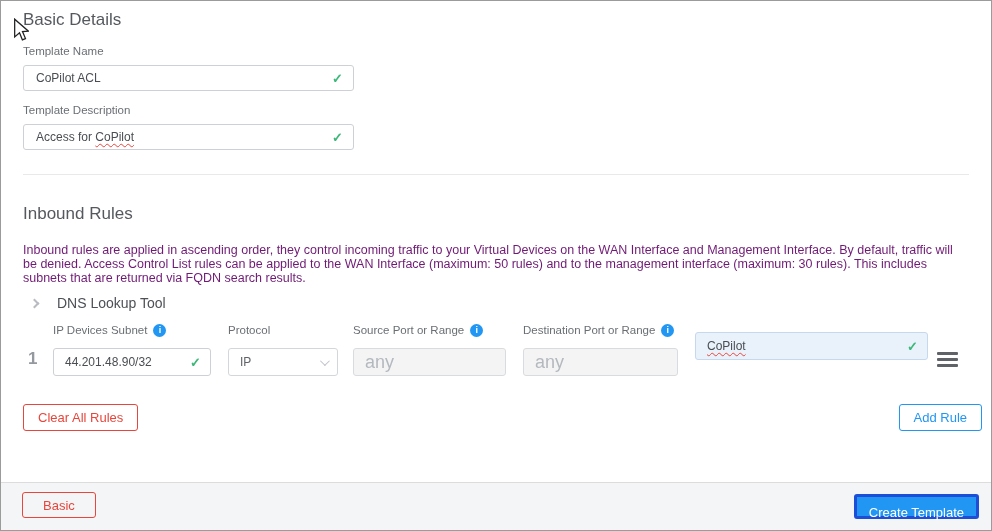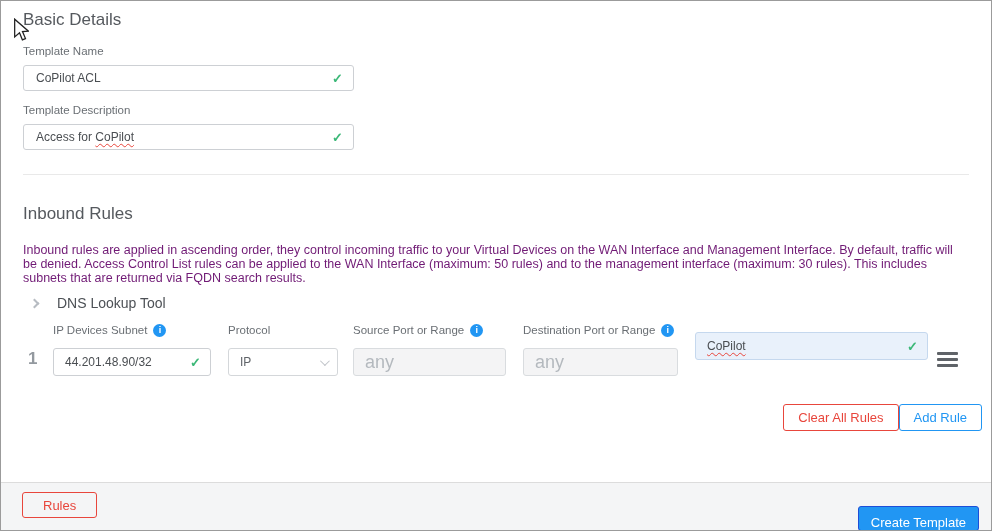--- a/index.html
+++ b/index.html
@@ -201,21 +201,21 @@
     background: #5f6368;
     border-radius: 1px;
     margin-bottom: 3px;
   }
   .hamburger div:last-child { margin-bottom: 0; }
 
   .rule-buttons {
     margin-top: 28px;
     margin-right: -13px;
     display: flex;
-    justify-content: flex-end;
+    justify-content: space-between;
   }
   button {
     font-family: "Liberation Sans", sans-serif;
     font-size: 13px;
     border-radius: 3px;
     cursor: pointer;
     background: #fff;
   }
   .btn-outline-red {
     border: 1px solid #e8463c;
@@ -242,23 +242,22 @@
     height: 26px;
     padding: 0 20px;
     background: #f4f5f6;
   }
   .btn-primary {
     position: absolute;
     right: 12px; top: 11px;
     height: 25px;
     padding: 8px 12px;
     background: #2196f3;
-    border: 1px solid #1d4ed8;
+    border: 3px solid #1d4ed8;
     color: #ffffff;
-    margin-top: 12px;
   }
   .cursor-arrow {
     position: absolute;
     left: 12px; top: 17px;
     pointer-events: none;
   }
 </style>
 </head>
 <body>
 
@@ -350,17 +349,17 @@
     </div>
 
     <div class="rule-buttons">
       <button class="btn-outline-red">Clear All Rules</button>
       <button class="btn-outline-blue">Add Rule</button>
     </div>
 
   </div>
 
   <div class="footer">
-    <button class="btn-outline-red btn-cancel">Rules</button>
+    <button class="btn-outline-red btn-cancel">Basic</button>
     <button class="btn-primary">Create Template</button>
   </div>
 
 </div>
 
 </body></html>

